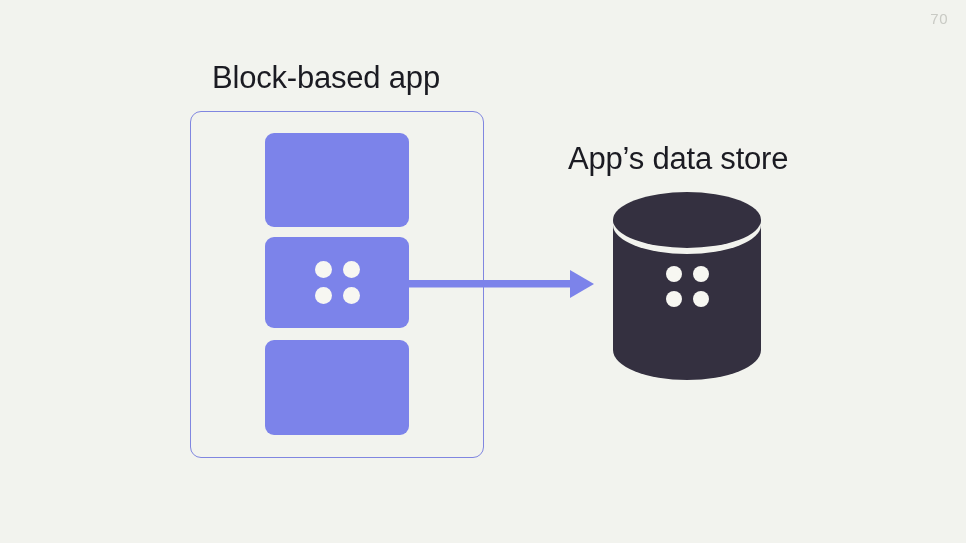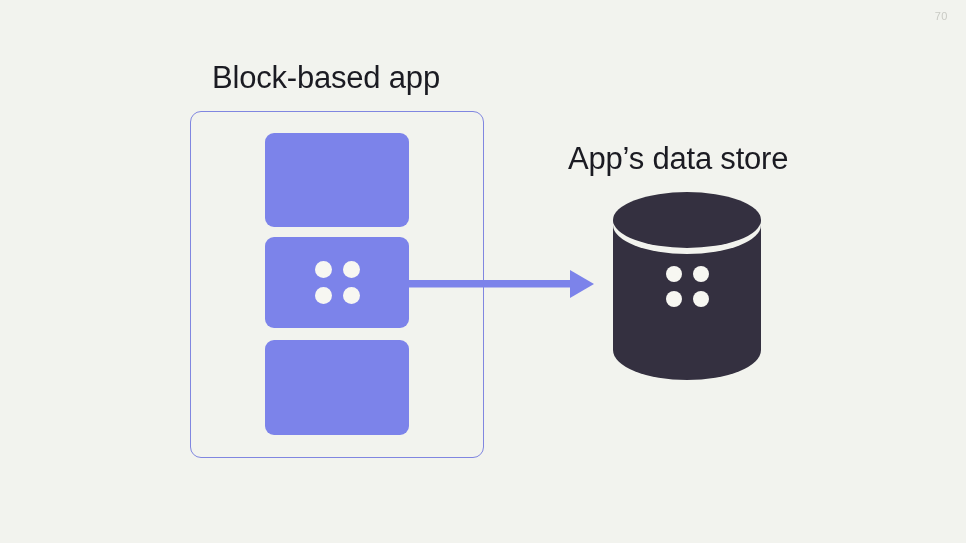--- a/index.html
+++ b/index.html
@@ -18,21 +18,21 @@
   .slide {
     position: absolute;
     inset: 0;
   }
 
   
   .page-number {
     position: absolute;
     top: 10px;
     right: 18px;
-    font-size: 11px;
+    font-size: 15px;
     letter-spacing: 0.5px;
     color: #c9cac4;
     font-family: "Liberation Sans", sans-serif;
   }
 
   
   .heading {
     position: absolute;
     font-size: 31px;
     font-weight: 500;

